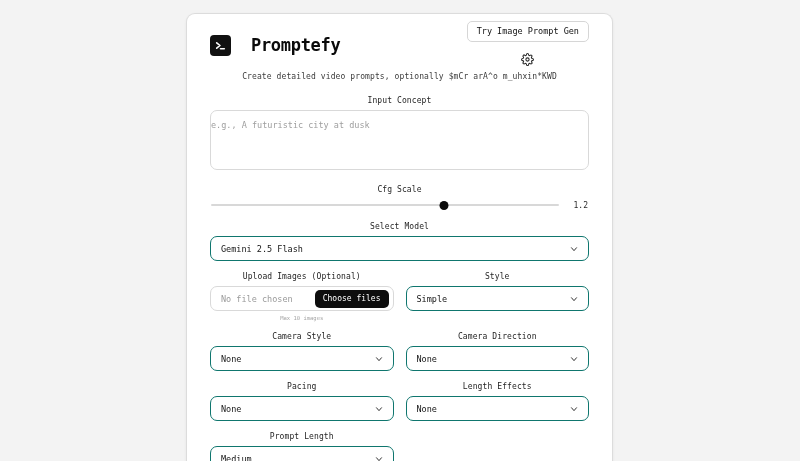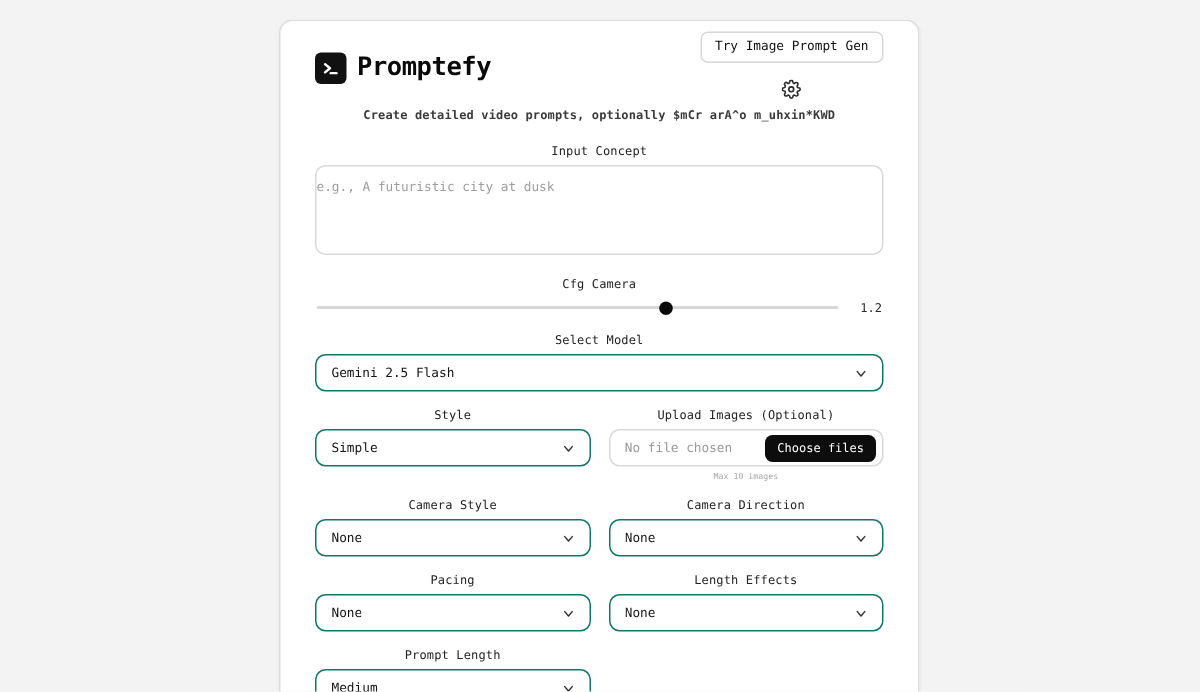--- a/index.html
+++ b/index.html
@@ -40,21 +40,21 @@
   .header {
     display: flex;
     align-items: center;
     justify-content: space-between;
     height: 26px;
     margin-bottom: 14px;
   }
   .brand {
     display: flex;
     align-items: center;
-    gap: 7px;
+    gap: 20px;
   }
   .logo {
     width: 21px;
     height: 21px;
     background: #111111;
     border-radius: 4px;
     display: flex;
     align-items: center;
     justify-content: center;
     flex: none;
@@ -101,21 +101,20 @@
 
   
   .subtitle {
     text-align: center;
     font-size: 8px;
     color: #3b3b3b;
     letter-spacing: 0.1px;
     margin-bottom: 15px;
     white-space: nowrap;
     overflow: hidden;
-    font-weight: bold;
   }
   .field { margin-bottom: 11px; }
   .lbl {
     display: block;
     text-align: center;
     font-size: 8px;
     color: #242424;
     margin-bottom: 5px;
     letter-spacing: 0.1px;
     white-space: nowrap;
@@ -280,21 +279,21 @@
       </div>
 
       <div class="subtitle">Create detailed video prompts, optionally $mCr arA^o m_uhxin*KWD</div>
 
       <div class="field">
         <span class="lbl">Input Concept</span>
         <textarea class="textarea" placeholder="e.g., A futuristic city at dusk" style=""></textarea>
       </div>
 
       <div class="field">
-        <span class="lbl">Cfg Camera</span>
+        <span class="lbl">Cfg Scale</span>
         <div class="slider-row">
           <div class="slider-track">
             <div class="slider-thumb" style="left: 67%;"></div>
           </div>
           <span class="slider-val">1.2</span>
         </div>
       </div>
 
       <div class="field">
         <span class="lbl">Select Model</span>
@@ -303,38 +302,38 @@
           <span class="chev">
             <svg width="10" height="10" viewBox="0 0 24 24" fill="none" stroke="currentColor" stroke-width="2.4" stroke-linecap="round" stroke-linejoin="round">
               <polyline points="6,9 12,16 18,9"></polyline>
             </svg>
           </span>
         </div>
       </div>
 
       <div class="row2">
         <div class="col">
-          <span class="lbl">Style</span>
-          <div class="select">
-            <span class="select-val">Simple</span>
-            <span class="chev">
-              <svg width="10" height="10" viewBox="0 0 24 24" fill="none" stroke="currentColor" stroke-width="2.4" stroke-linecap="round" stroke-linejoin="round">
-                <polyline points="6,9 12,16 18,9"></polyline>
-              </svg>
-            </span>
-          </div>
-        </div>
-        <div class="col">
           <span class="lbl">Upload Images (Optional)</span>
           <div class="file-input">
             <span class="file-name">No file chosen</span>
             <button class="file-btn">Choose files</button>
           </div>
           <div class="hint">Max 10 images</div>
         </div>
+        <div class="col">
+          <span class="lbl">Style</span>
+          <div class="select">
+            <span class="select-val">Simple</span>
+            <span class="chev">
+              <svg width="10" height="10" viewBox="0 0 24 24" fill="none" stroke="currentColor" stroke-width="2.4" stroke-linecap="round" stroke-linejoin="round">
+                <polyline points="6,9 12,16 18,9"></polyline>
+              </svg>
+            </span>
+          </div>
+        </div>
       </div>
 
       <div class="row2">
         <div class="col">
           <span class="lbl">Camera Style</span>
           <div class="select">
             <span class="select-val">None</span>
             <span class="chev">
               <svg width="10" height="10" viewBox="0 0 24 24" fill="none" stroke="currentColor" stroke-width="2.4" stroke-linecap="round" stroke-linejoin="round">
                 <polyline points="6,9 12,16 18,9"></polyline>

